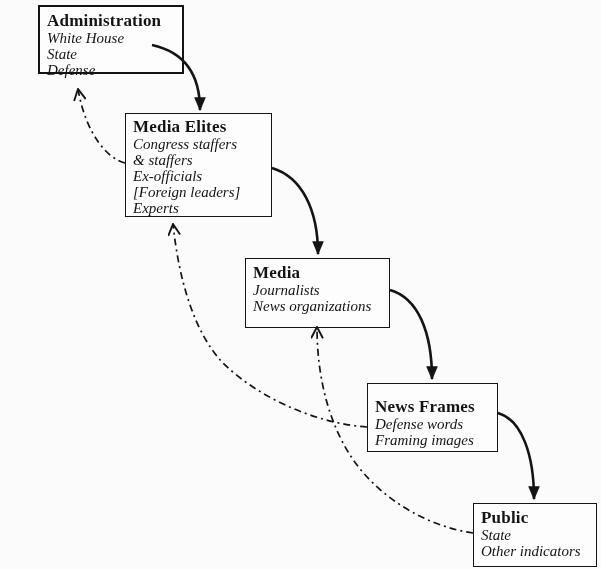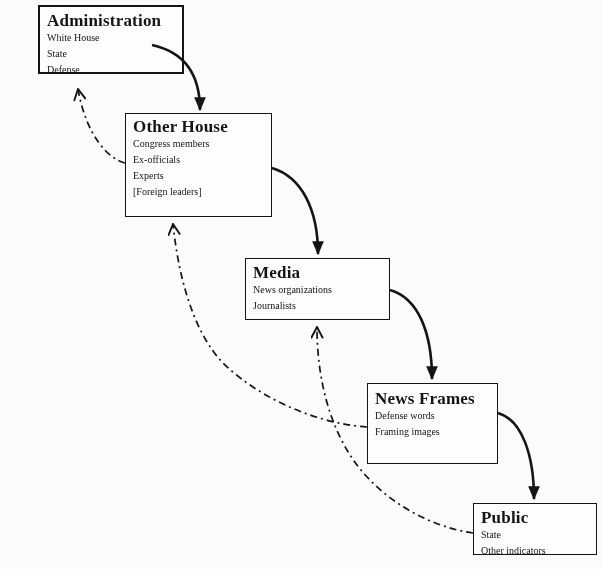--- a/index.html
+++ b/index.html
@@ -30,29 +30,30 @@
     z-index:1;
   }
   .box-title{
     font-weight:bold;
     font-size:17px;
     line-height:18px;
     letter-spacing:.2px;
     white-space:nowrap;
   }
   .box-item{
-    font-size:10px;
+    font-size:15px;
     line-height:16px;
     white-space:nowrap;
+    font-style:italic;
   }
   .box-administration{left:22px;   top:5px;   width:146px; height:69px;  border-width:2px;margin-left:16px;}
   .box-other-elites  {left:125px; top:113px; width:147px; height:104px; padding-top:4px;}
-  .box-media         {left:245px; top:258px; width:145px; height:62px;}
-  .box-news-frames   {left:367px; top:383px; width:131px; height:81px; padding-top:6px;}
-  .box-public        {left:473px; top:503px; width:124px; height:52px;}
+  .box-media         {left:245px; top:258px; width:145px; height:70px;}
+  .box-news-frames   {left:367px; top:383px; width:131px; height:69px; padding-top:14px;}
+  .box-public        {left:473px; top:503px; width:124px; height:64px;}
   .flow-path{fill:none;stroke:var(--ink);stroke-width:2.6px;}
   .feedback-path{fill:none;stroke:var(--ink);stroke-width:1.7px;stroke-dasharray:7 4 2 4;}
 </style>
 </head>
 <body>
 
 <div class="figure">
 
   <svg class="arrow-layer" viewBox="0 0 601 569" xmlns="http://www.w3.org/2000/svg">
     <defs>
@@ -75,31 +76,32 @@
   </svg>
 
   <div class="box box-administration">
     <div class="box-title">Administration</div>
     <div class="box-item">White House</div>
     <div class="box-item">State</div>
     <div class="box-item">Defense</div>
   </div>
 
   <div class="box box-other-elites">
-    <div class="box-title">Other House</div>
-    <div class="box-item">Congress members</div>
+    <div class="box-title">Media Elites</div>
+    <div class="box-item">Congress staffers</div>
+    <div class="box-item">&amp; staffers</div>
     <div class="box-item">Ex-officials</div>
+    <div class="box-item">[Foreign leaders]</div>
     <div class="box-item">Experts</div>
-    <div class="box-item">[Foreign leaders]</div>
   </div>
 
   <div class="box box-media">
     <div class="box-title">Media</div>
+    <div class="box-item">Journalists</div>
     <div class="box-item">News organizations</div>
-    <div class="box-item">Journalists</div>
   </div>
 
   <div class="box box-news-frames">
     <div class="box-title">News Frames</div>
     <div class="box-item">Defense words</div>
     <div class="box-item">Framing images</div>
   </div>
 
   <div class="box box-public">
     <div class="box-title">Public</div>

